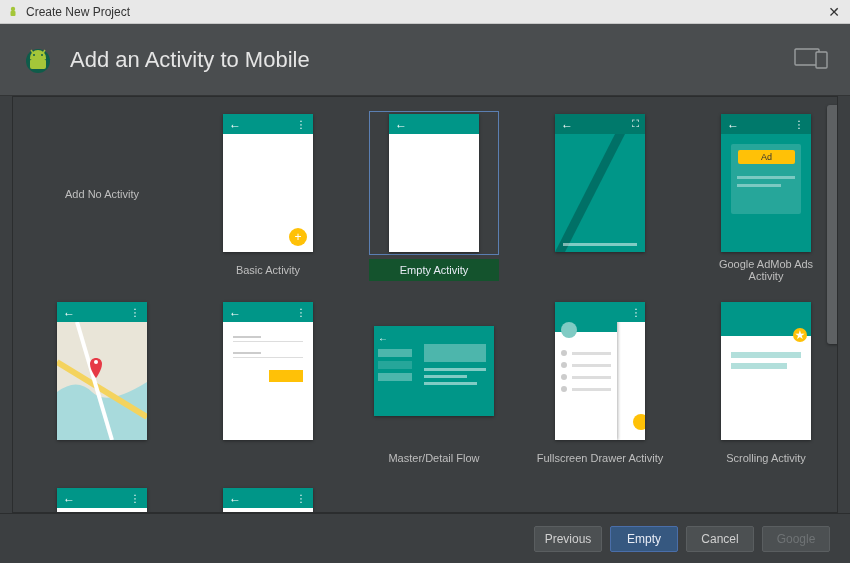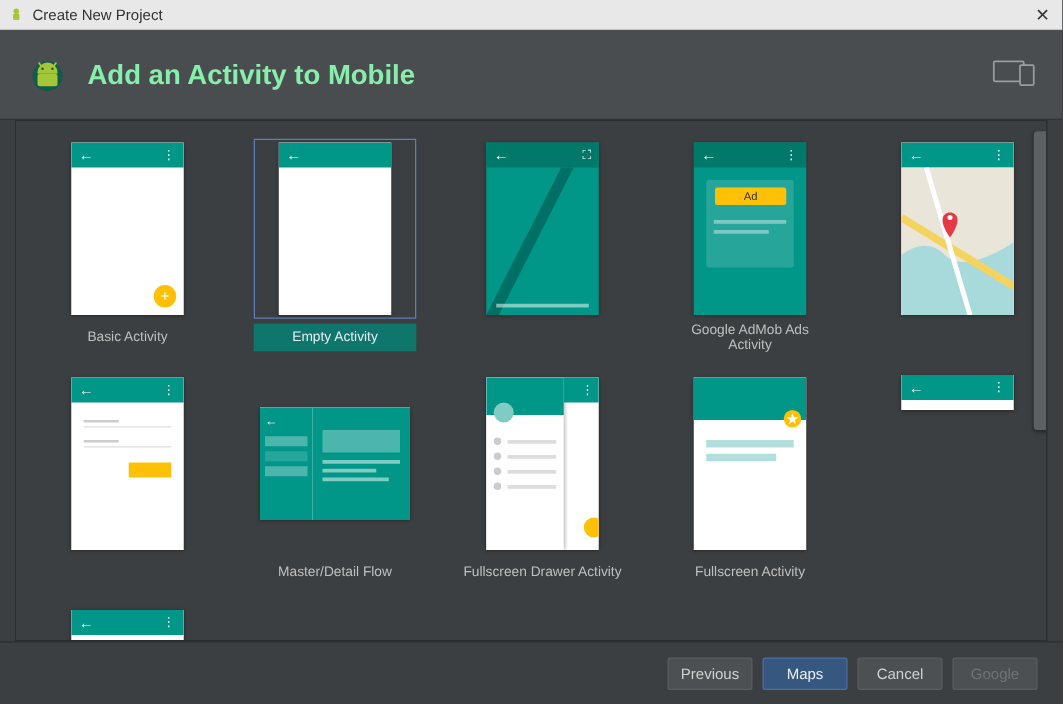--- a/index.html
+++ b/index.html
@@ -28,21 +28,21 @@
 
   .header {
     height: 72px;
     background: #4a4d4f;
     display: flex;
     align-items: center;
     padding: 0 20px;
     border-bottom: 1px solid #323435;
   }
   .header .logo { width: 36px; height: 36px; margin-right: 14px; }
-  .header h1 { font-weight: 700; font-size: 22px; color: #86efac; }
+  .header h1 { font-weight: 400; font-size: 22px; color: #e5e5e5; }
   .header .right-icon { margin-left: auto; }
 
   .content {
     position: absolute;
     top: 96px; left: 12px; right: 12px; bottom: 50px;
     background: #3c3f41;
     border: 1px solid #2b2d2e;
     padding: 14px 14px;
     overflow: auto;
   }
@@ -83,21 +83,21 @@
     box-shadow: 0 1px 3px rgba(0,0,0,0.4);
     overflow: hidden;
   }
   .thumb.none { background: transparent; box-shadow: none; }
   .label-wrap {
     width: 130px; height: 22px;
     display: flex; align-items: center; justify-content: center;
     margin-top: 4px;
   }
   .cell.selected .label-wrap {
-    background: #0f766e;
+    background: #14532d;
   }
   .label { font-size: 11px; color: #bfbfbf; text-align: center; }
   .cell.selected .label { color: #e8ecf5; }
   .cell.no-activity .thumb-frame { height: 144px; }
   .cell.no-activity .label { color: #bfbfbf; }
 
   
   .appbar { height: 20px; background: #009688; display:flex; align-items:center; padding:0 6px; justify-content:space-between; }
   .appbar .back { color:#fff; font-size:12px; }
   .appbar .dots { color:#fff; font-size:10px; letter-spacing:1px; }
@@ -164,20 +164,28 @@
     <svg width="36" height="24" viewBox="0 0 36 24">
       <rect x="1" y="3" width="24" height="16" rx="1" fill="none" stroke="#9a9d9f" stroke-width="1.4"></rect>
       <rect x="22" y="6" width="11" height="16" rx="1" fill="#4a4d4f" stroke="#9a9d9f" stroke-width="1.4"></rect>
     </svg>
   </span>
 </div>
 
 <div class="content">
   <div class="grid">
 
+    <div class="cell no-activity">
+      <div class="thumb-frame">
+          <div class="thumb none"></div>
+        </div>
+      <div class="label-wrap" style="margin-top:-72px">
+          <span class="label">Add No Activity</span>
+        </div>
+    </div>
 
     <div class="cell">
       <div class="thumb-frame">
         <div class="thumb">
           <div class="appbar">
               <span class="back">←</span>
               <span class="dots">⋮</span>
             </div>
           <div class="fab br">+</div>
         </div>
@@ -334,21 +342,21 @@
         <div class="thumb">
           <div style="height:34px;background:#009688;"></div>
           <div class="fab tr" style="top:26px;right:4px;width:14px;height:14px;">★</div>
           <div style="padding:16px 10px 0;">
             <div style="height:6px;background:#b2dfdb;margin-bottom:5px;"></div>
             <div style="height:6px;background:#b2dfdb;margin-bottom:5px;width:80%;"></div>
           </div>
         </div>
       </div>
       <div class="label-wrap">
-          <span class="label">Fullscreen Activity</span>
+          <span class="label">Scrolling Activity</span>
         </div>
     </div>
 
     <div class="cell row3-partial">
       <div class="thumb-frame">
           <div class="thumb">
             <div class="appbar">
               <span class="back">←</span>
               <span class="dots">⋮</span>
             </div>
@@ -368,16 +376,16 @@
 
   </div>
 
   <div class="scrollbar">
     <div class="thumb"></div>
   </div>
 </div>
 
 <div class="footer">
   <div class="btn">Previous</div>
-  <div class="btn primary">Maps</div>
+  <div class="btn primary">Empty</div>
   <div class="btn">Cancel</div>
   <div class="btn disabled">Google</div>
 </div>
 
 </body></html>

